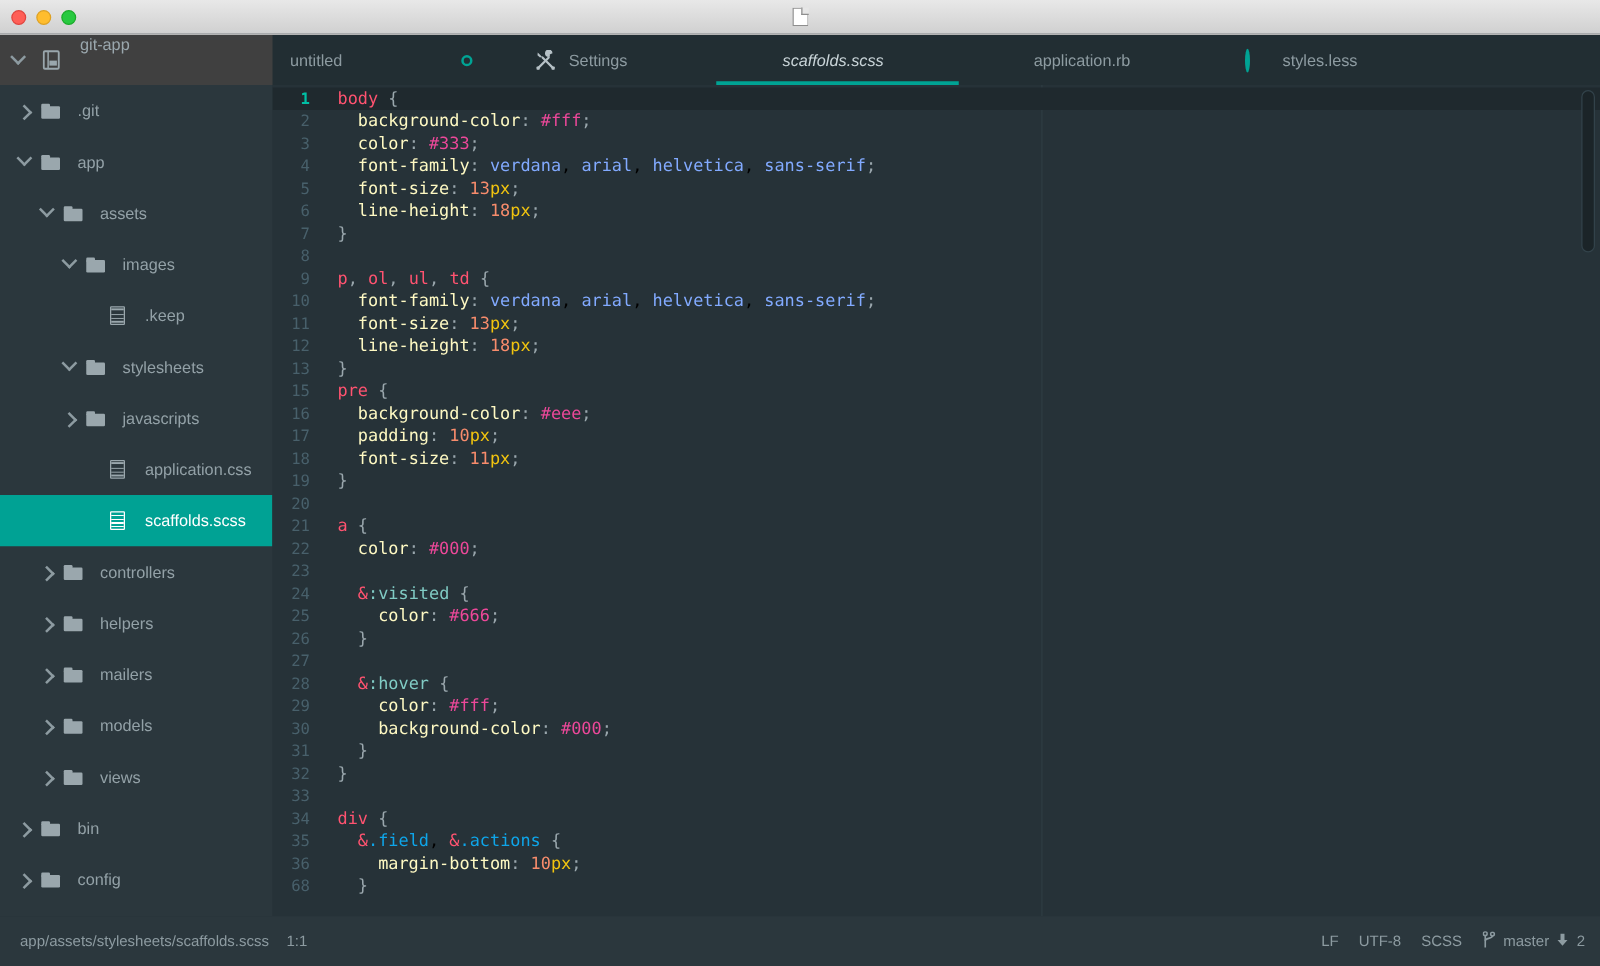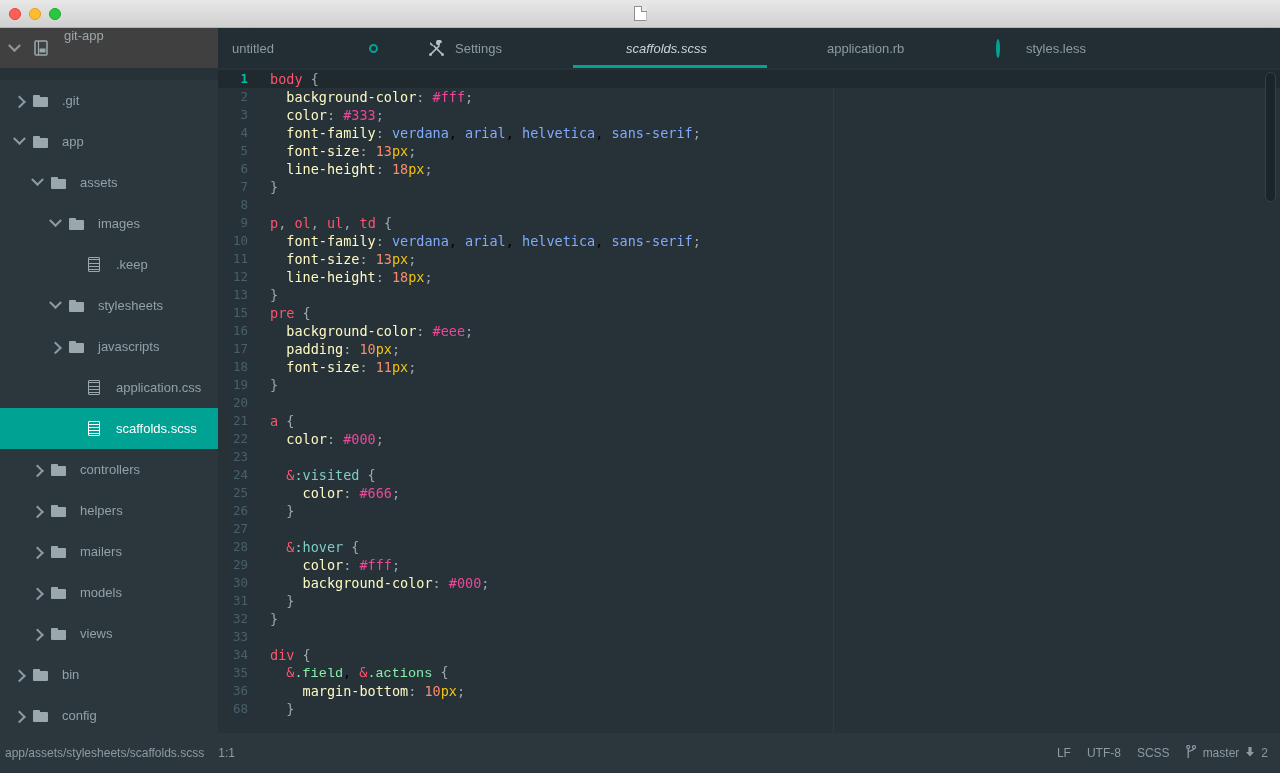--- a/index.html
+++ b/index.html
@@ -70,21 +70,21 @@
   }
   .mod-dot {
     width: 9px; height: 9px; border-radius: 50%;
     border: 2px solid #00a394; flex: none;
   }
   .tab-right { margin-left: auto; margin-right: 14px; display: flex; align-items: center; }
   .tools-icon { width: 17px; height: 17px; flex: none; margin-right: 10px; }
 
   
   #sidebar {
-    position: absolute; top: 80px; left: 0; width: 218px; height: 665px;
+    position: absolute; top: 68px; left: 0; width: 218px; height: 665px;
     background: #2b373d; overflow: hidden;
   }
   .tree-row {
     height: 41px; display: flex; align-items: center; position: relative;
     font-size: 13px; color: #93a1a7; white-space: nowrap;
   }
   .tree-row.selected { background: #00a294; color: #ffffff; }
   .tw { width: 22px; display: flex; align-items: center; justify-content: center; flex: none; color: #8d9ba1; }
   .tree-row.selected .tw { color: #ffffff; }
   .ficon { width: 20px; flex: none; display: flex; align-items: center; justify-content: center; }
@@ -127,36 +127,36 @@
   .src { flex: 1; padding-left: 10px; }
 
   .tok-sel  { color: #ff5370; }
   .tok-prop { color: #fef9c3; }
   .tok-val  { color: #82aaff; }
   .tok-num  { color: #f78c6c; }
   .tok-unit { color: #f1c40f; }
   .tok-hex  { color: #ec4899; font-weight: normal; }
   .tok-punc { color: #9aa7ad; }
   .tok-pseudo { color: #80cbc4; }
-  .tok-cls  { color: #86efac; font-family: Liberation Mono, monospace; }
+  .tok-cls  { color: #0ea5e9; }
   .indent-guide { color: #37474f; }
 
   
   #vscroll {
     position: absolute; right: 4px; top: 4px; width: 11px; height: 130px;
     background: #1b2428; border-radius: 6px; border: 1px solid #32424a;
   }
 
   
   #statusbar {
     position: absolute; left: 0; bottom: 0; width: 1280px; height: 40px;
     background: #2b373d; display: flex; align-items: center;
     font-size: 12px; color: #8d9ba1;
   }
-  #status-left { display: flex; align-items: center; gap: 14px; padding-left: 5px; }
+  #status-left { display: flex; align-items: center; gap: 14px; padding-left: 16px; }
   #status-right { margin-left: auto; display: flex; align-items: center; gap: 16px; padding-right: 12px; }
   .st-item { white-space: nowrap; }
   .git-group { display: flex; align-items: center; gap: 6px; }
   .down-arrow { display: inline-block; }
 </style>
 </head>
 <body>
 
 <div id="titlebar">
   <div id="traffic">

